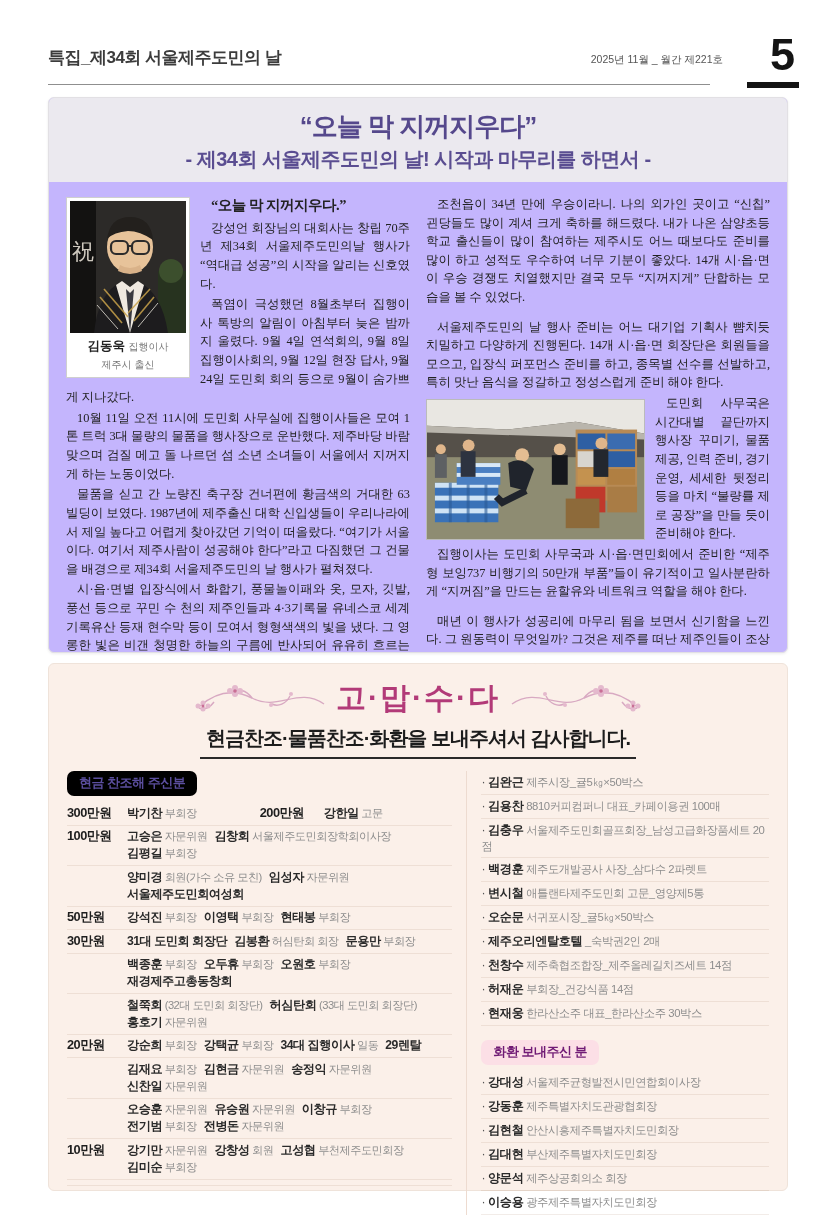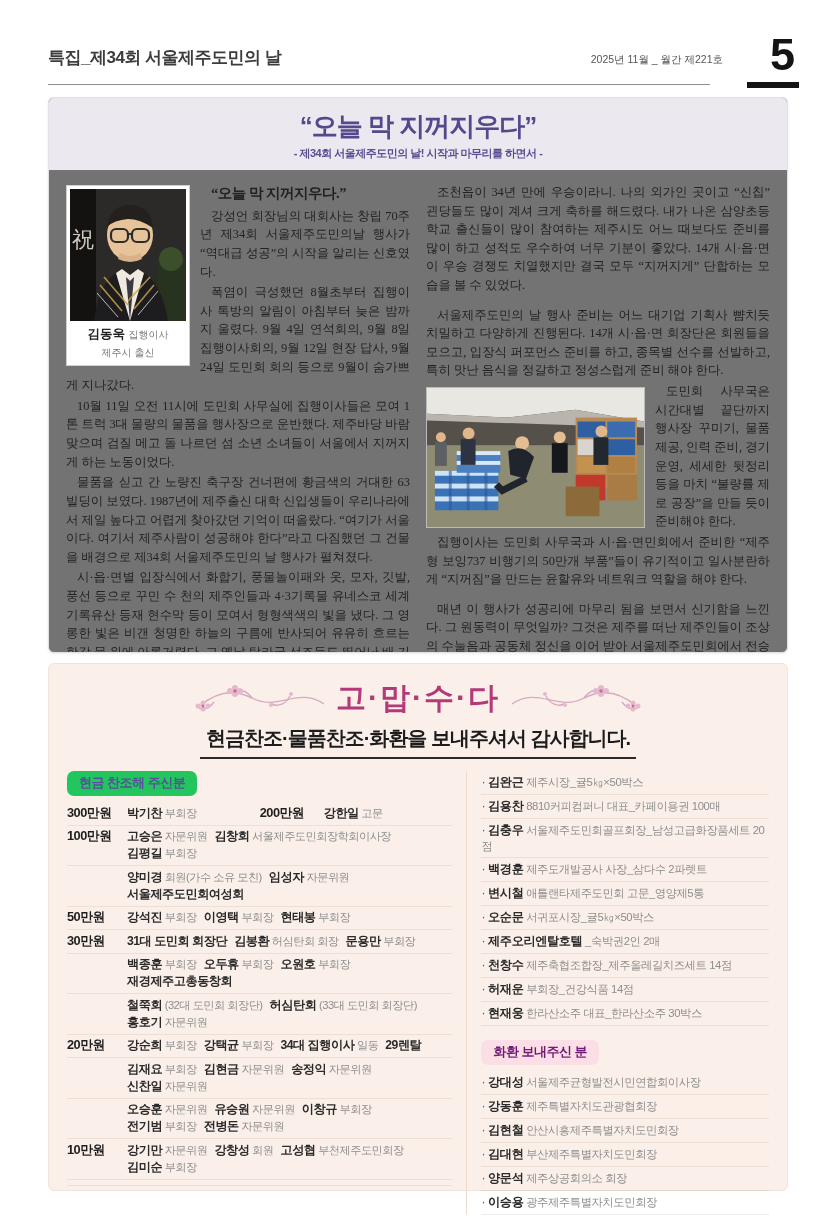--- a/index.html
+++ b/index.html
@@ -6,24 +6,24 @@
   html,body { width:835px; height:1221px; background:#ffffff; font-family:"Liberation Sans",sans-serif; color:#333; position:relative; overflow:hidden; }
 
   
   .hdr-title { position:absolute; top:46px; left:48px; font-size:17px; font-weight:bold; color:#3c3c3c; letter-spacing:-0.5px; }
   .hdr-issue { position:absolute; top:53px; right:112px; font-size:10.5px; color:#555; }
   .hdr-num   { position:absolute; top:32px; right:40px; font-size:45px; font-weight:900; color:#141414; line-height:1; }
   .hdr-line  { position:absolute; top:84px; left:48px; width:662px; height:1px; background:#8f8f8f; }
   .hdr-bar   { position:absolute; top:82px; right:36px; width:52px; height:6px; background:#141414; }
 
   
-  .article-box { position:absolute; top:97px; left:48px; width:740px; height:556px; background:#737373; border:1px solid #e2e0e4; border-radius:6px; box-shadow:0 1px 3px rgba(0,0,0,0.08); overflow:hidden; }
+  .article-box { position:absolute; top:97px; left:48px; width:740px; height:556px; background:#c4b5fd; border:1px solid #e2e0e4; border-radius:6px; box-shadow:0 1px 3px rgba(0,0,0,0.08); overflow:hidden; }
   .article-head { background:#ebe9ef; text-align:center; padding:11px 0 9px; }
   .article-title { font-size:26px; font-weight:900; color:#55488c; letter-spacing:-1px; }
-  .article-sub { font-size:11px; font-weight:bold; color:#5a4d91; margin-top:2px; letter-spacing:-0.5px; }
+  .article-sub { font-size:20px; font-weight:bold; color:#5a4d91; margin-top:2px; letter-spacing:-0.5px; }
   .article-body { display:flex; gap:16px; padding:13px 17px 10px; }
   .col { flex:1; font-family:"Liberation Serif",serif; font-size:12.4px; line-height:1.5; text-align:justify; color:#222; }
   .col p { margin-bottom:2px; text-indent:11px; }
   .col p.gap { margin-top:11px; }
   .col-heading { font-weight:bold; font-size:14.5px; text-indent:0; margin-bottom:3px; letter-spacing:-0.5px; }
 
   .portrait-block { float:left; width:124px; margin:2px 10px 4px 0; border:1px solid #cfcfcf; background:#fff; padding:3px; text-align:center; }
   .portrait-block svg { display:block; width:116px; height:132px; }
   .portrait-cap1 { font-family:"Liberation Sans",sans-serif; font-size:12.5px; font-weight:bold; color:#222; margin-top:4px; }
   .portrait-cap1 .role { font-size:10px; font-weight:normal; color:#777; }
@@ -37,21 +37,21 @@
   .thanks-titlebar { display:flex; align-items:center; justify-content:center; gap:10px; margin-top:2px; }
   .thanks-title { font-size:30px; font-weight:900; color:#b23a78; letter-spacing:2px; }
   .thanks-sub-wrap { text-align:center; margin-top:6px; }
   .thanks-sub { display:inline-block; font-size:20px; font-weight:900; color:#1c1c1c; letter-spacing:-1px; border-bottom:2px solid #2a2a2a; padding:0 6px 5px; }
 
   .thanks-cols { display:flex; margin-top:12px; }
   .tcol-left  { flex:1.34; padding-right:14px; border-right:1px solid #eddbd0; }
   .tcol-right { flex:1; padding-left:14px; }
 
   .badge { display:inline-block; font-size:13px; font-weight:bold; padding:3px 12px 4px; border-radius:7px; letter-spacing:-0.5px; margin-bottom:6px; }
-  .badge-cash   { background:#22c55e; color:#5b4e9e; }
+  .badge-cash   { background:#000000; color:#5b4e9e; }
   .badge-wreath { background:#fcdfe6; color:#701a75; margin-top:14px; }
 
   .cash-row { display:flex; align-items:baseline; padding:2.5px 0 3px; border-bottom:1px solid rgba(160,120,90,0.14); font-size:12.2px; }
   .amt { flex:0 0 60px; font-weight:900; color:#1e1e1e; font-size:12.8px; letter-spacing:-0.5px; }
   .amt2 { flex:0 0 64px; margin-left:4px; }
   .entries { flex:1; }
   .entry { margin-right:7px; white-space:nowrap; display:inline-block; }
   .entry b { font-weight:900; color:#2a2a2a; letter-spacing:-0.5px; }
   .entry i { font-style:normal; font-size:11.2px; color:#8d8d8d; letter-spacing:-0.5px; }
 

